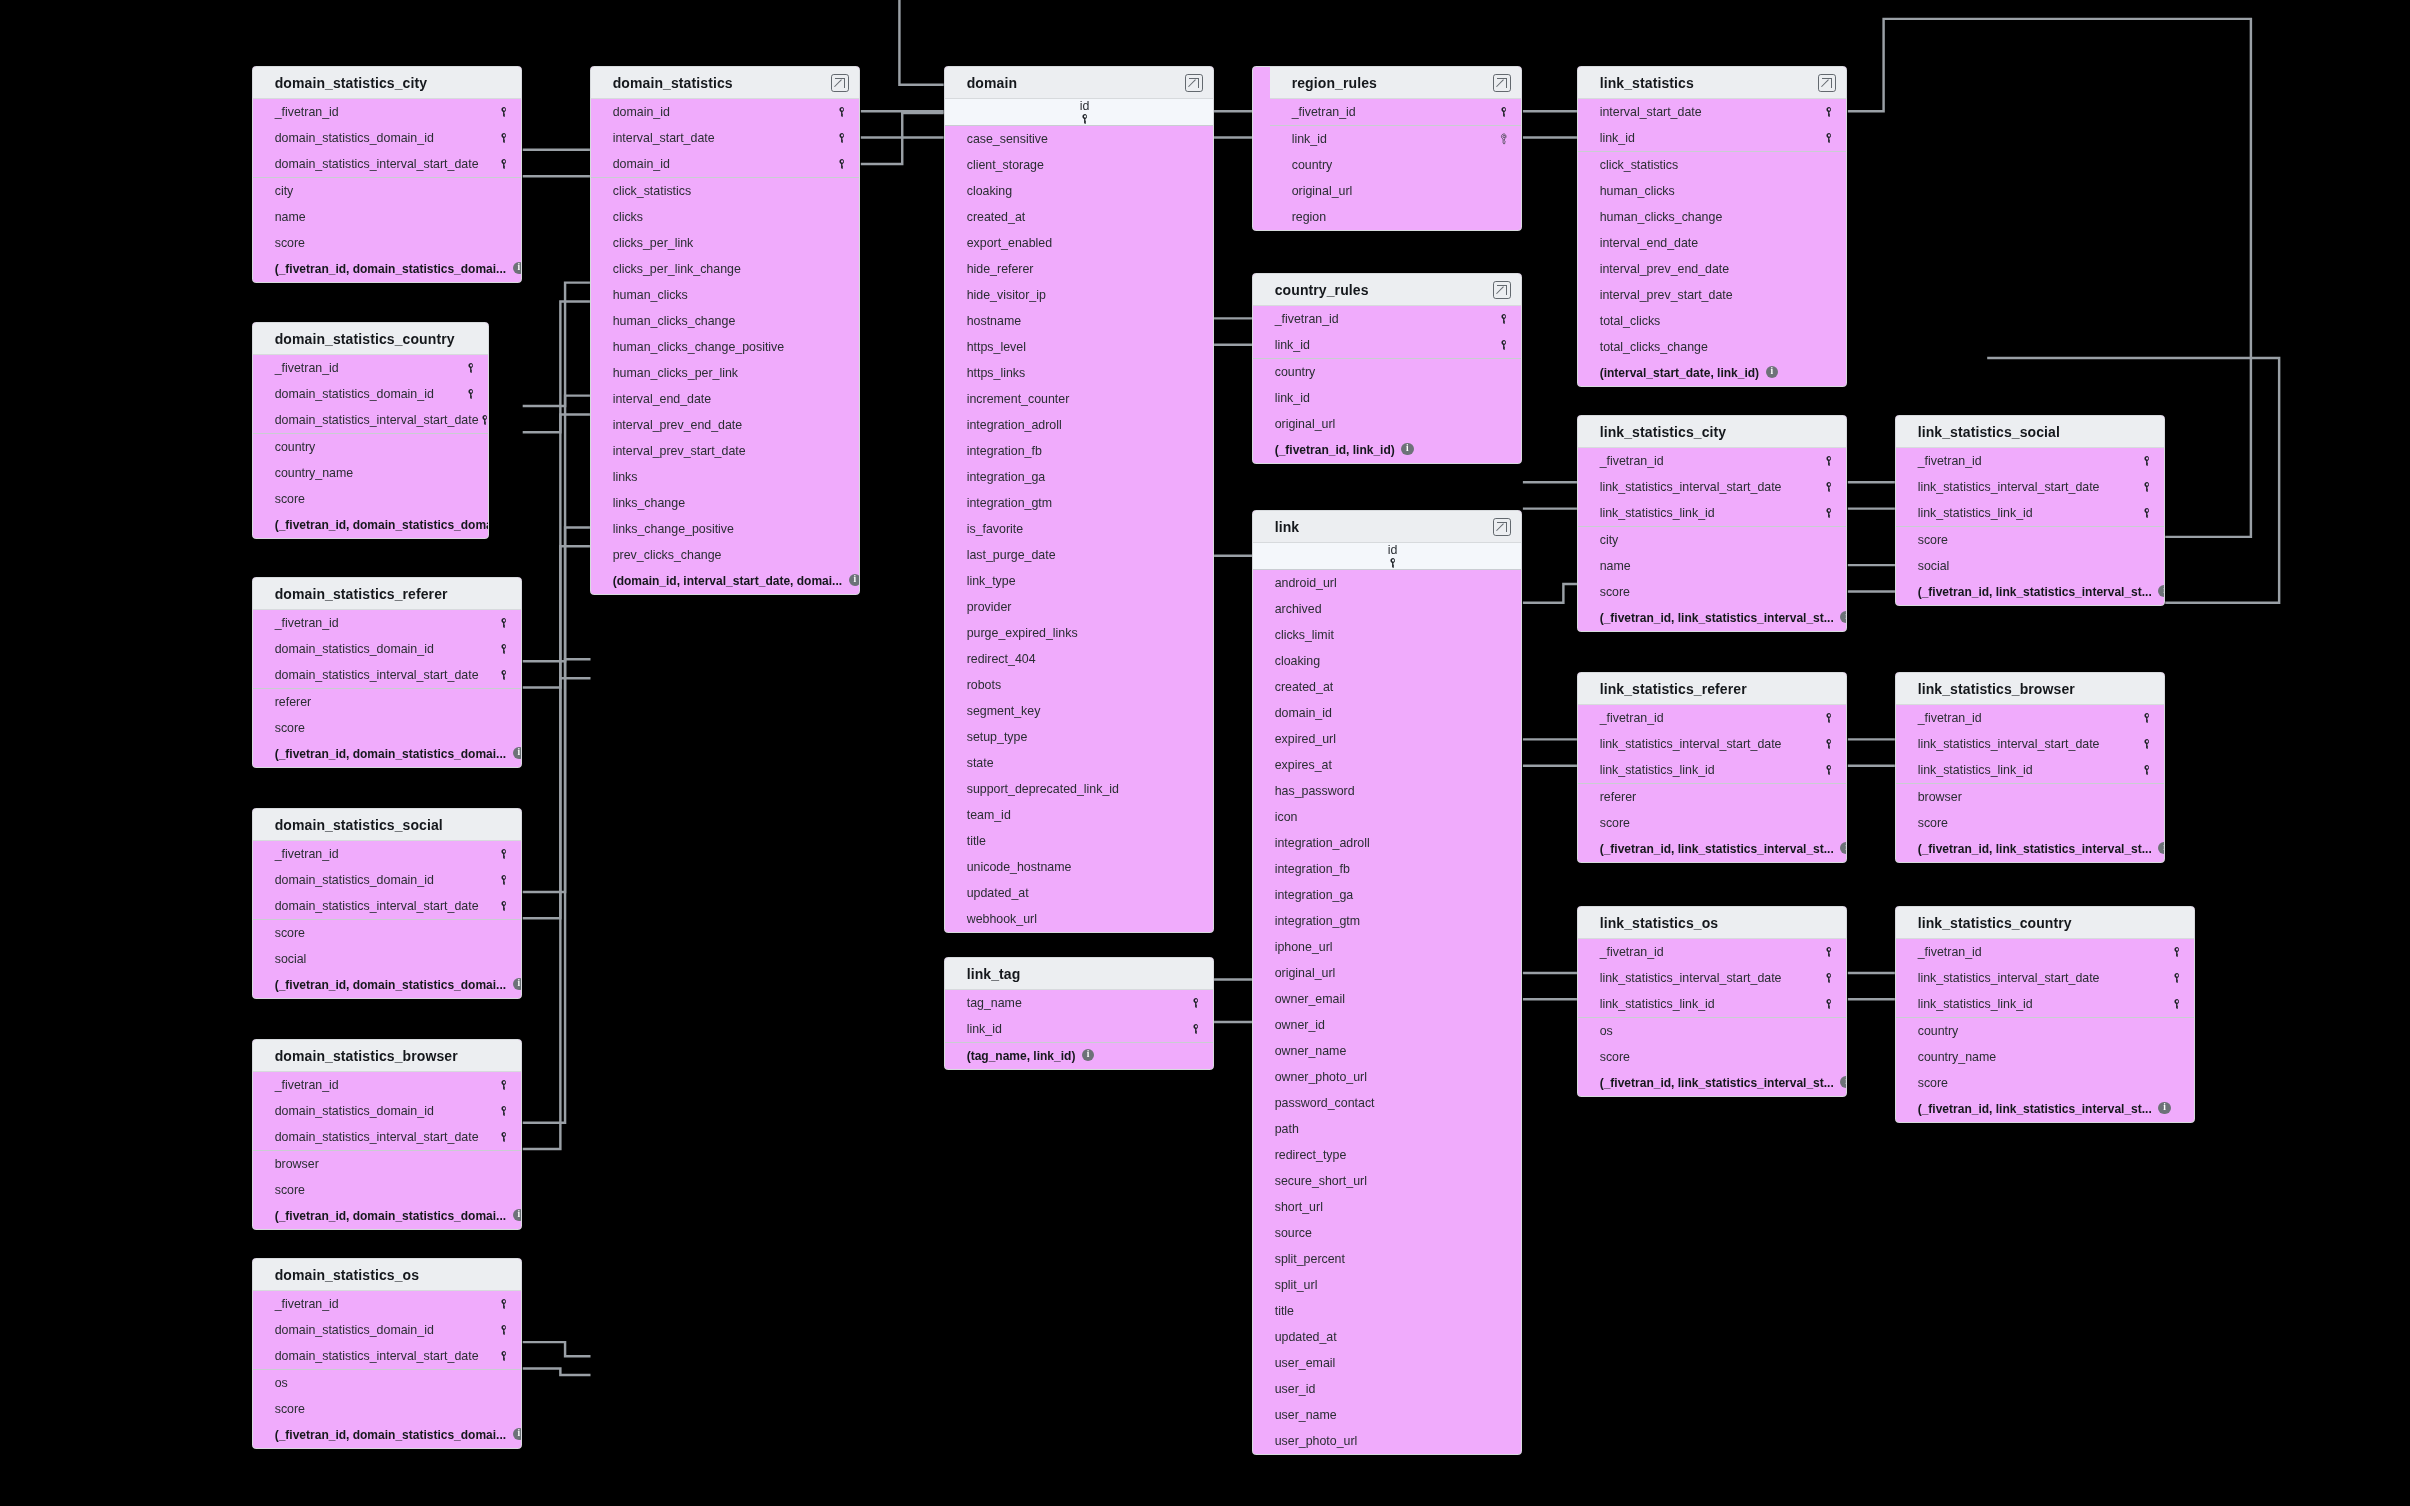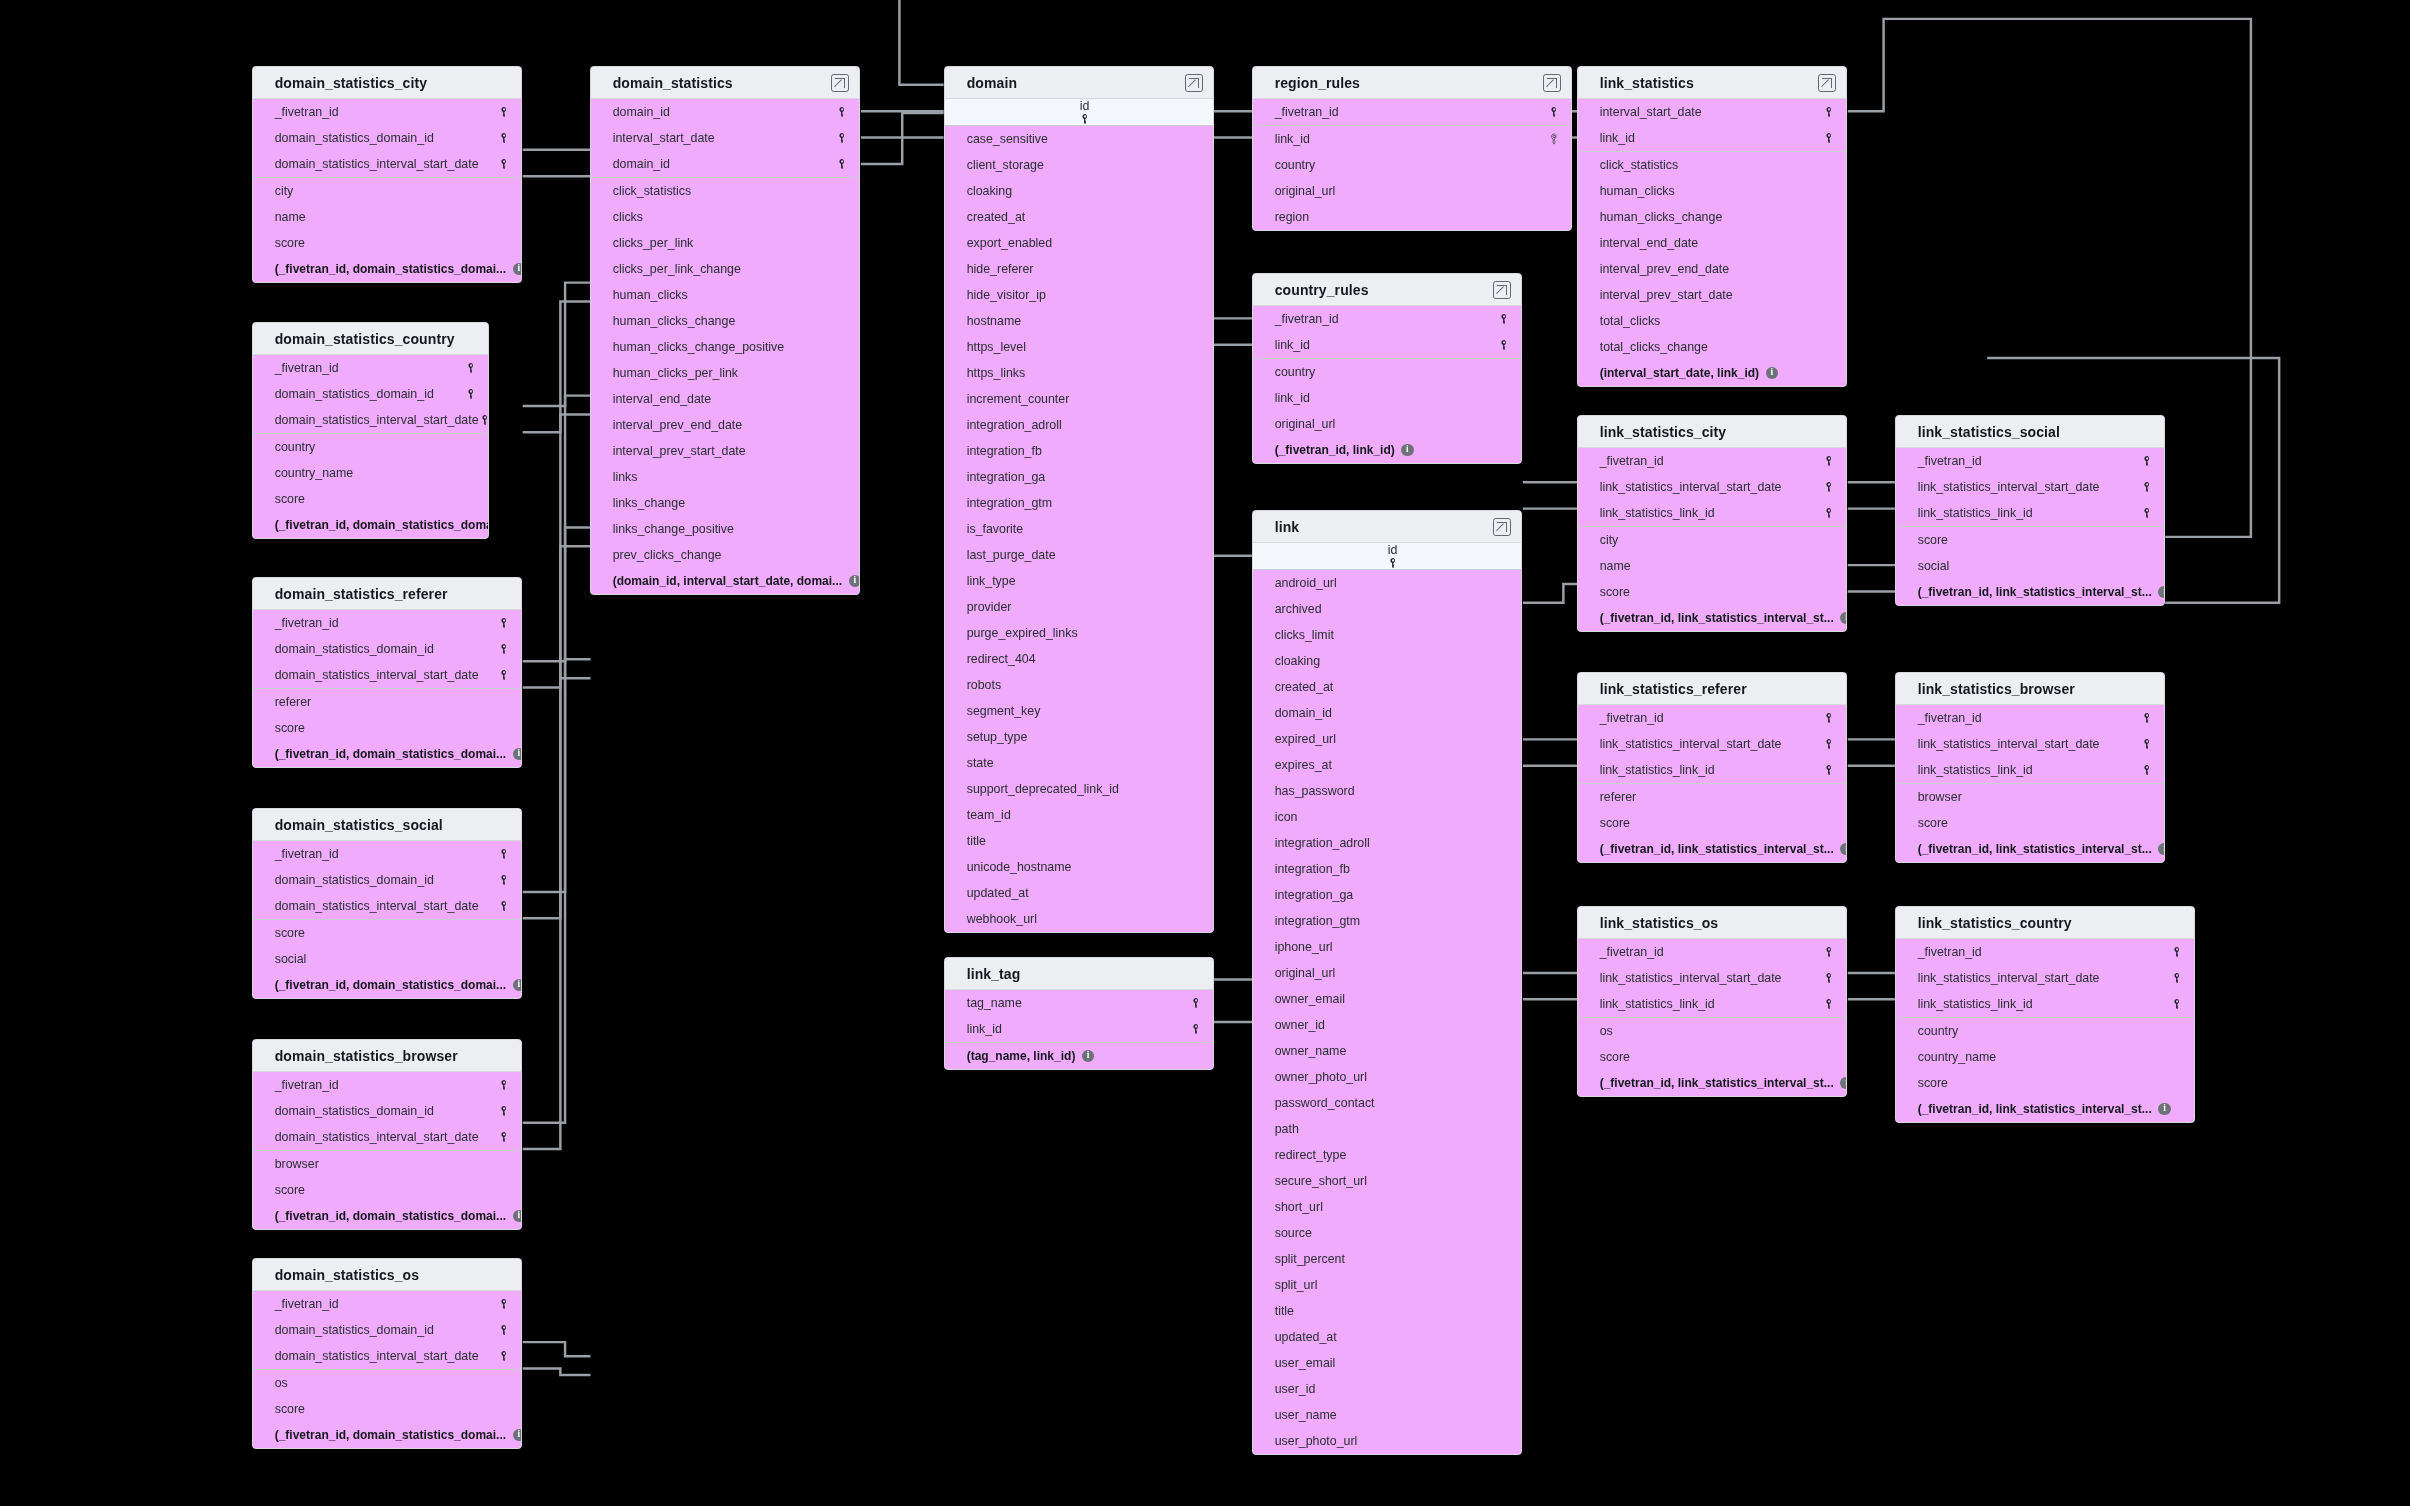--- a/index.html
+++ b/index.html
@@ -43,21 +43,21 @@
 
   .key{width:12.2px;height:12.2px;flex:0 0 auto;display:block;}
   .spacer{width:12.2px;height:12.2px;flex:0 0 auto;}
   .info-ico{
     width:12.2px;height:12.2px;border-radius:50%;background:#6d7278;flex:0 0 auto;
     position:relative;margin-left:6.6px;
   }
   .info-ico::after{content:"i";position:absolute;left:0;right:0;top:-0.9px;
     text-align:center;color:#fff;font-size:9.4px;font-weight:700;
     font-family:"Liberation Serif",serif;line-height:13px;}
-  .idx-wrap{display:flex;align-items:center;}
+  .idx-wrap{display:flex;align-items:flex-start;}
 </style>
 </head>
 <body>
 
 <div id="canvas">
   <svg id="edges" viewBox="0 0 2560 1600" width="2411" height="1507">
       <path d="M 555 159 L 591 159 L 591 159 L 627 159"></path>
       <path d="M 555 187 L 605 187 L 605 187 L 627 187"></path>
       <path d="M 555 431 L 600 431 L 600 300 L 627 300"></path>
       <path d="M 555 459 L 595 459 L 595 320 L 627 320"></path>
@@ -615,21 +615,21 @@
             </div>
           </div>
           <div class="row idx">
             <span class="idx-wrap">
               <span>(tag_name, link_id)</span>
               <span class="info-ico"></span>
             </span>
           </div>
         </div>
   </div>
-      <div class="tbl" style="left: 1252px; top: 66px; width: 320px;">
+      <div class="tbl" style="left: 1252px; top: 66px; width: 270px; padding-left: 17px;">
     <div class="tbl-head">
       <span class="tbl-title">region_rules</span>
       <span class="expand-icon"></span>
     </div>
     <div class="rows">
           <div class="pk-block">
             <div class="row">
               <span>_fivetran_id</span>
               <svg viewBox="0 0 16 16" class="key">
                 <path d="M8 1.2c-2 0-3.5 1.5-3.5 3.4 0 1.5 .9 2.7 2.2 3.2V13l1.3 1.6L9.4 13l-1-1.1 1-1-1-1V7.8c1.3-.5 2.1-1.7 2.1-3.2C10.5 2.7 9 1.2 8 1.2zm0 1.9a1.5 1.5 0 1 1 0 3 1.5 1.5 0 0 1 0-3z" fill="#1d2126"></path>

